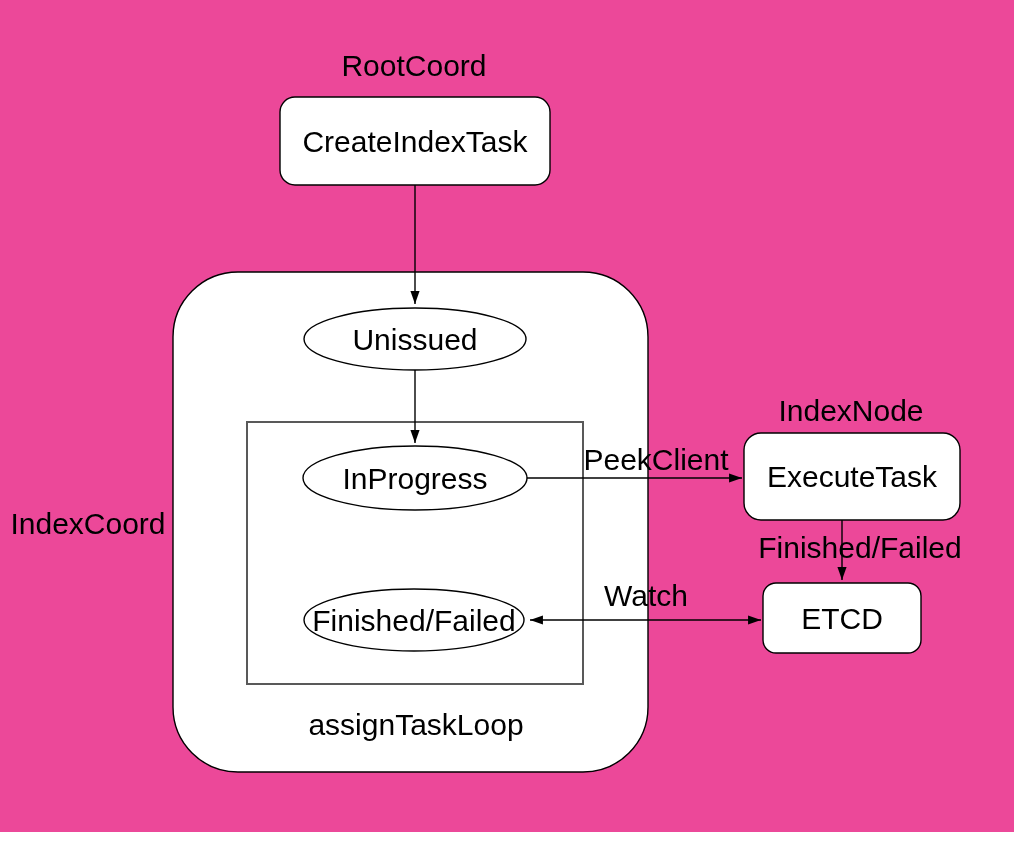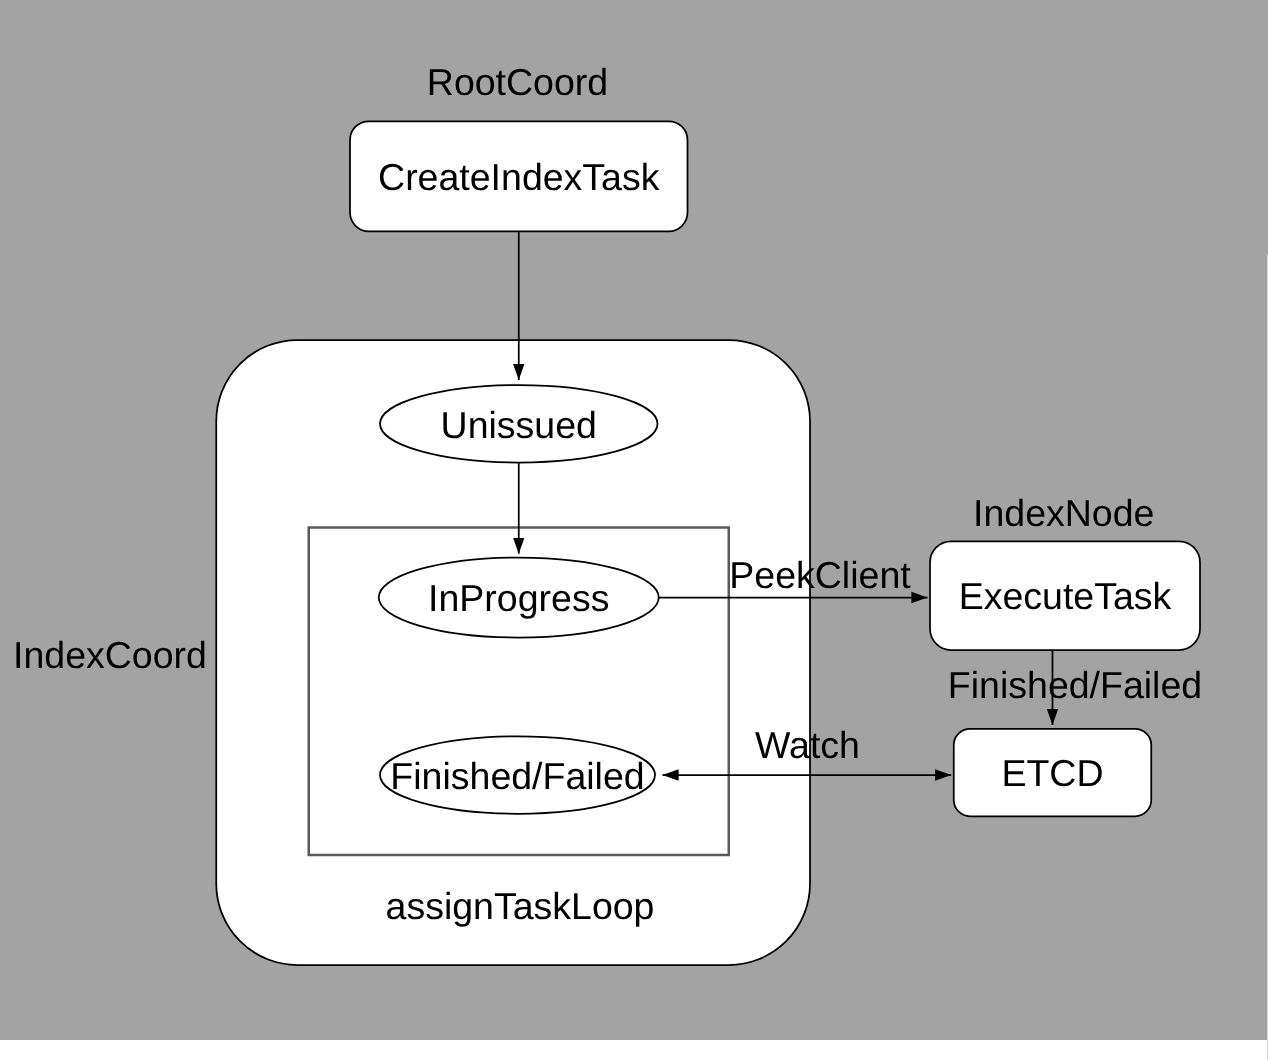--- a/index.html
+++ b/index.html
@@ -4,21 +4,21 @@
 <style>
   html, body {
     margin: 0;
     padding: 0;
     background: #ffffff;
   }
   .canvas-wrap {
     width: 1014px;
     height: 832px;
     position: relative;
-    background: #a3a3a3;
+    background: #ec4899;
     overflow: hidden;
   }
   svg {
     display: block;
   }
   .node-shape {
     fill: #ffffff;
     stroke: #000000;
     stroke-width: 1.4;
   }

